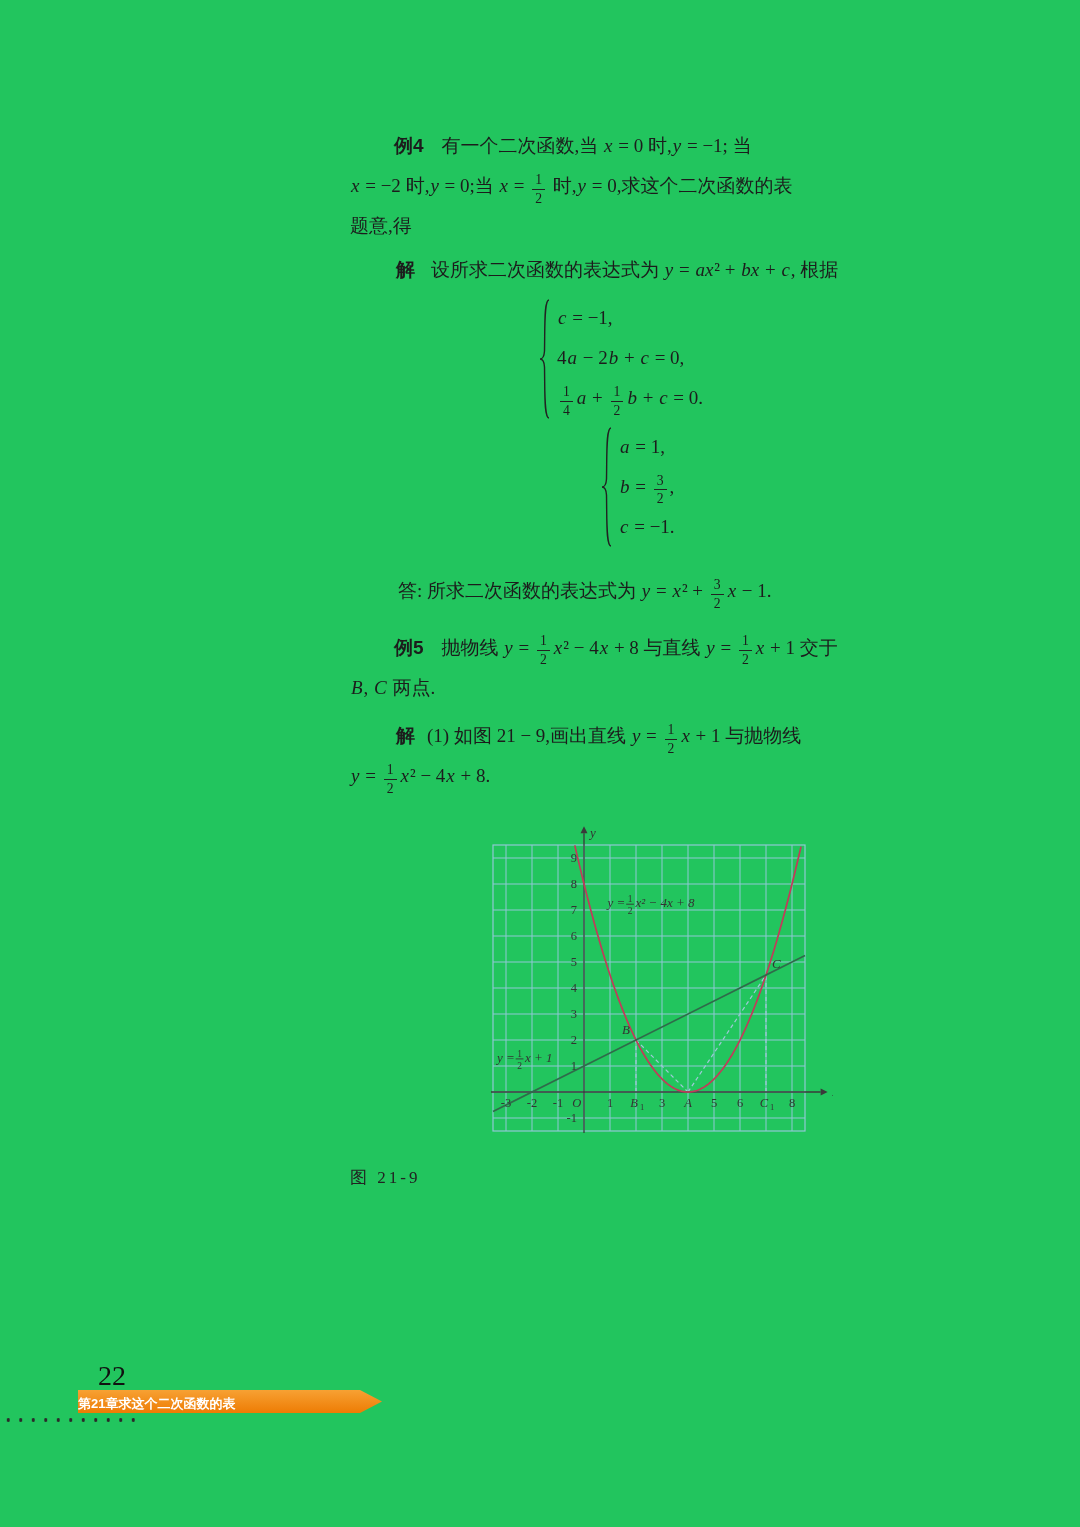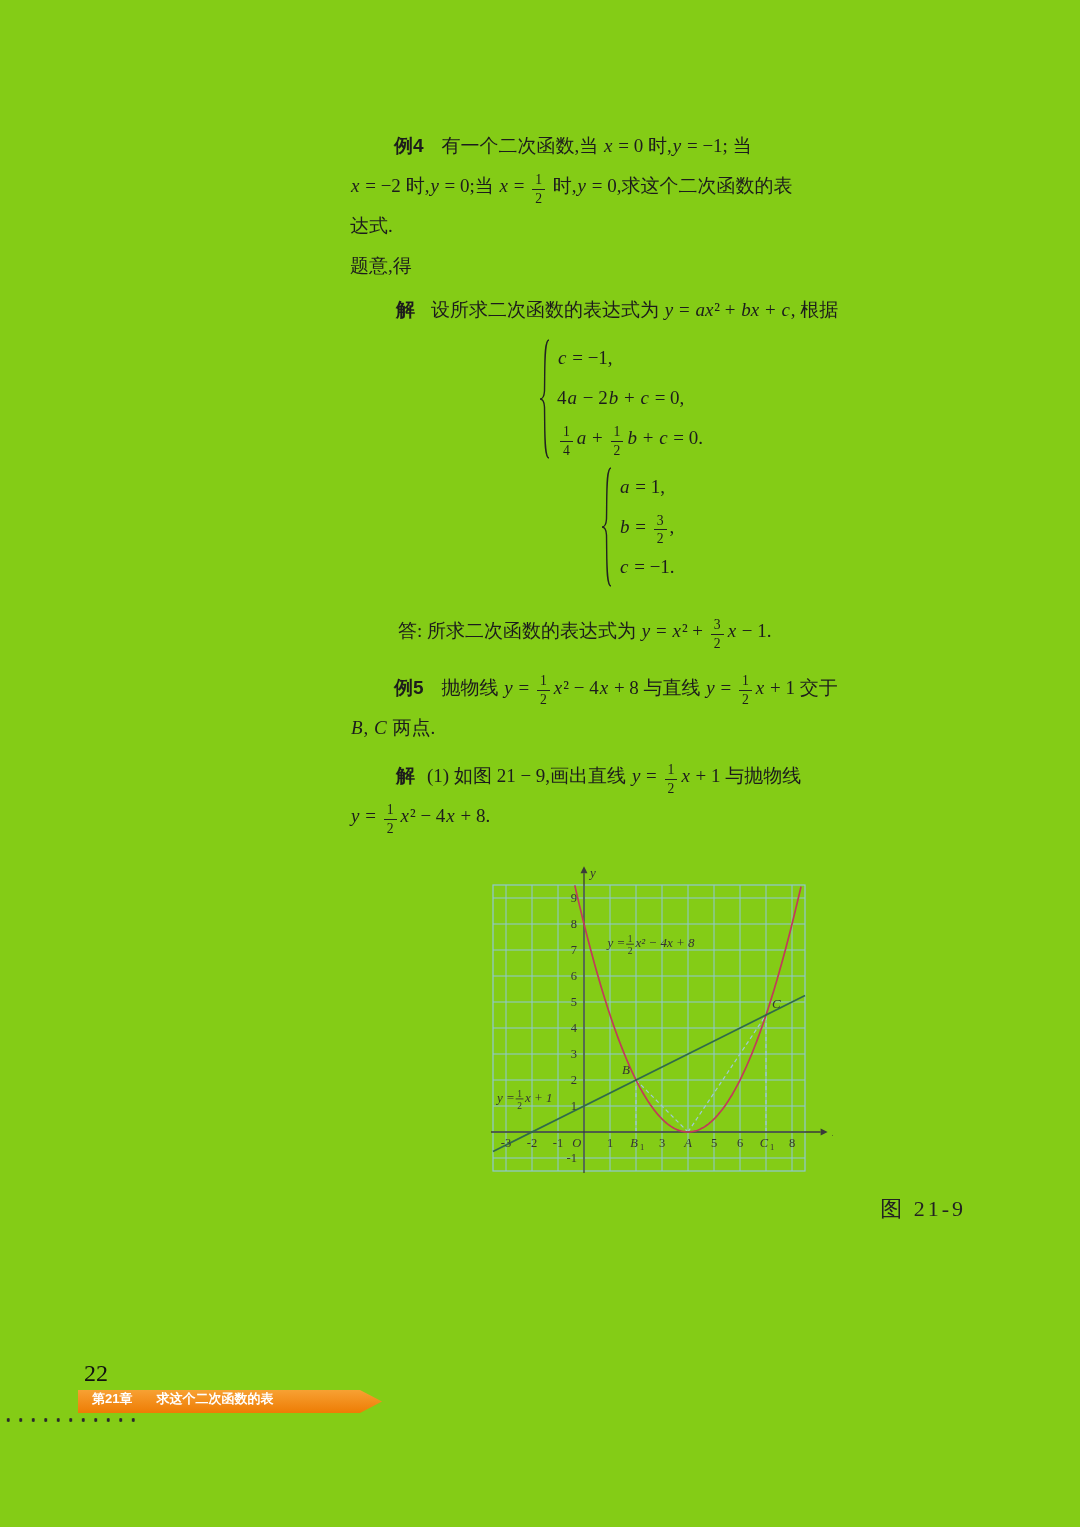--- a/index.html
+++ b/index.html
@@ -1,52 +1,51 @@
 <!DOCTYPE html>
 <html><head>
 <meta charset="utf-8">
 <style>
   *{box-sizing:border-box}
   html,body{margin:0;padding:0}
   body{font-family:"Liberation Serif",serif;background:#f6f6f6}
-  .page{position:relative;width:1080px;height:1527px;margin:0 auto;background:#84cc16;overflow:hidden}
+  .page{position:relative;width:1080px;height:1527px;margin:0 auto;background:#22c55e;overflow:hidden}
   .content{position:absolute;left:350px;top:126px;width:616px;font-size:19px;color:#1c1c1c}
   .para{white-space:nowrap;line-height:40px;margin:0}
   .cn{font-family:"Liberation Serif",serif}
   .m{font-family:"Liberation Serif",serif}
   .m i{font-style:italic;padding:0 1px}
   .bold{font-weight:bold;font-family:"Liberation Sans","Liberation Serif",sans-serif}
   .frac{display:inline-block;vertical-align:-0.78em;text-align:center;font-size:0.72em;line-height:1.15;margin:0 3px}
   .frac .num{display:block;border-bottom:1.3px solid #222;padding:0 3px 1px}
   .frac .den{display:block;padding:1px 3px 0}
   .system{display:flex;align-items:center;margin:8px 0}
   .sysrows{display:flex;flex-direction:column;margin-left:5px}
   .sysrow{line-height:40px;white-space:nowrap}
   .figure{margin:22px 0 0;text-align:center}
-  .caption{text-align:right;font-size:22px;letter-spacing:3px;margin-top:0;color:#222}
-  .page-num{position:absolute;left:84px;top:1360px;font-size:24px;color:#111}
+  .caption{text-align:left;font-size:17px;letter-spacing:3px;margin-top:12px;color:#222}
+  .page-num{position:absolute;left:98px;top:1360px;font-size:28px;color:#111}
   .banner{position:absolute;left:78px;top:1390px;height:23px;width:304px;
     background:linear-gradient(180deg,#f7a133,#ee7c04);
     clip-path:polygon(0 0,calc(100% - 22px) 0,100% 50%,calc(100% - 22px) 100%,0 100%);
-    display:flex;align-items:flex-start;gap:24px;padding-left:14px;
+    display:flex;align-items:flex-end;gap:0;
     font-family:"Liberation Sans",sans-serif;font-size:13px;color:#fff;font-weight:bold}
   .dots{position:absolute;left:2px;top:1417px;width:140px;height:6px;
     background-image:radial-gradient(circle,#2a2a2a 1.7px,transparent 1.9px);
     background-size:12.5px 6px;background-repeat:repeat-x}
 </style>
 </head>
 <body>
 
 <div class="page">
 
   <div class="content">
     <div>
         <p class="para" style="padding-left: 44px;"><span class="bold">例4</span><span style="display:inline-block;width:18px"></span><span class="cn">有一个二次函数,当 </span><span class="m"><i>x</i> = 0</span><span class="cn"> 时,</span><span class="m"><i>y</i> = −1</span><span class="cn">; 当</span></p>
         <p class="para"><span class="m"><i>x</i> = −2</span><span class="cn"> 时,</span><span class="m"><i>y</i> = 0</span><span class="cn">;当 </span><span class="m"><i>x</i> = </span><span class="frac"><span class="num">1</span><span class="den">2</span></span><span class="cn"> 时,</span><span class="m"><i>y</i> = 0</span><span class="cn">,求这个二次函数的表</span></p>
-        <p class="para"><span class="cn">达式.</span></p>
         <p class="para"><span class="cn">题意,得</span></p>
         <p class="para" style="padding-left: 46px; margin-top: 4px;"><span class="bold">解</span><span style="display:inline-block;width:16px"></span><span class="cn">设所求二次函数的表达式为 </span><span class="m"><i>y</i> = <i>ax</i>² + <i>bx</i> + <i>c</i></span><span class="cn">, 根据</span></p>
         <div class="system" style="margin-left: 186px;">
           <svg width="16" height="120">
             <path d="M13 1 C8 1 9 27 8.5 52 C8.2 57 6.5 60 4 60 C6.5 60 8.2 63 8.5 68 C9 93 8 119 13 119" fill="none" stroke="#222" stroke-width="1.4"></path>
           </svg>
           <div class="sysrows">
             <div class="sysrow"><span class="m"><i>c</i> = −1,</span></div>
             <div class="sysrow"><span class="m">4<i>a</i> − 2<i>b</i> + <i>c</i> = 0,</span></div>
             <div class="sysrow"><span class="frac"><span class="num">1</span><span class="den">4</span></span><span class="m"><i>a</i> + </span><span class="frac"><span class="num">1</span><span class="den">2</span></span><span class="m"><i>b</i> + <i>c</i> = 0.</span></div>

